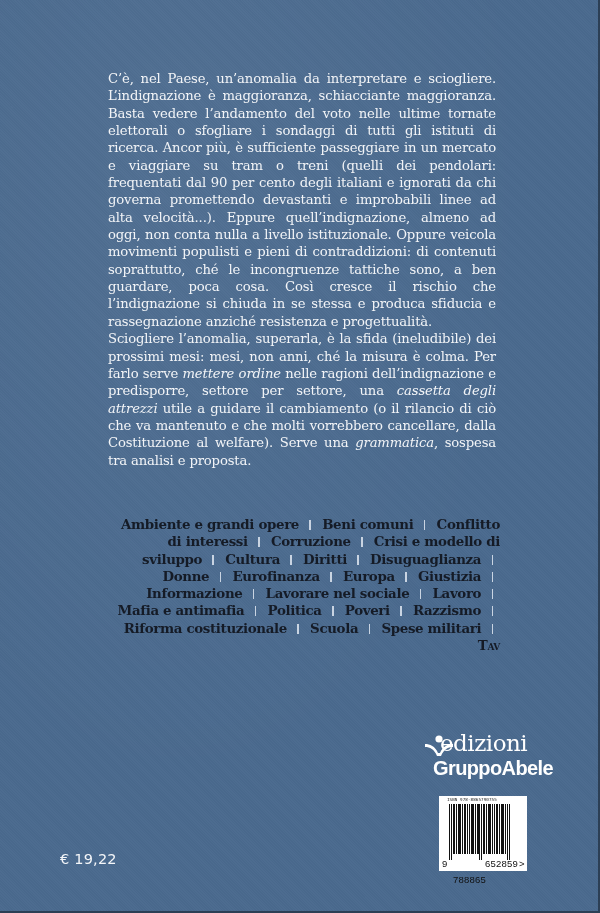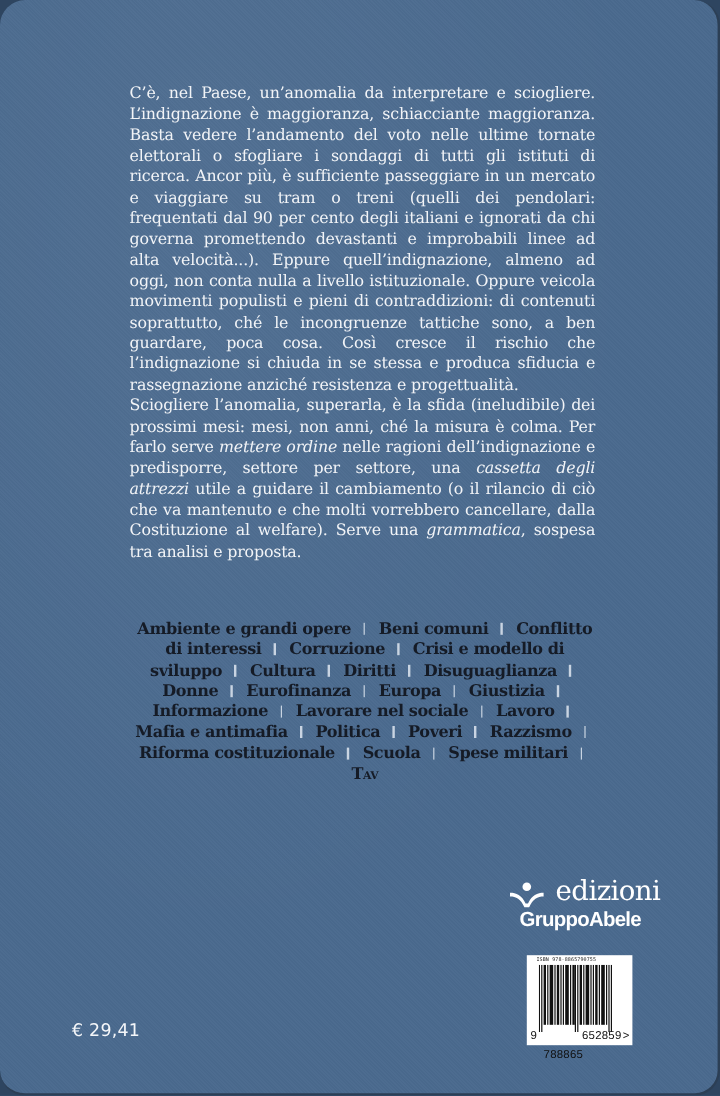--- a/index.html
+++ b/index.html
@@ -5,58 +5,57 @@
     * { margin: 0; padding: 0; box-sizing: border-box; }
     html, body { width: 600px; height: 913px; overflow: hidden; background: #2e4560; }
     .cover {
       position: absolute; left: 0; top: 0; width: 600px; height: 913px;
       background: #4a6a8e;
       background-image:
         radial-gradient(ellipse at 30% 20%, rgba(255,255,255,0.04), rgba(0,0,0,0) 60%),
         repeating-linear-gradient(45deg, rgba(255,255,255,0.015) 0 1px, rgba(0,0,0,0.015) 1px 2px);
       border-right: 2px solid #2c3f55;
       border-bottom: 2px solid #2c3f55;
-      border-radius: 21px;
     }
     .blurb {
       position: absolute; left: 108px; top: 70px; width: 388px;
       font-family: "DejaVu Serif", serif;
       font-size: 13.2px; line-height: 17.35px;
       color: #f2f4f7; text-align: justify;
       letter-spacing: -0.15px;
     }
     .blurb p { margin: 0; }
     .blurb em { font-style: italic; margin-top: 24px; }
     .tags {
       position: absolute; left: 108px; top: 516px; width: 392px;
       font-family: "DejaVu Serif", serif;
       font-weight: bold;
       font-size: 13.4px; line-height: 17.3px;
-      color: #151b26; text-align: center;
+      color: #151b26; text-align: right;
       letter-spacing: -0.35px;
     }
     .tag { display: inline; }
     .sep {
       display: inline-block; width: 1.5px; height: 10px;
       background: #c9d4e2; margin: 0 7px 0 6px; vertical-align: -1px;
     }
     .smallcaps { font-variant: small-caps; }
     .publisher {
       position: absolute; left: 424px; top: 732px; width: 150px; height: 52px;
       color: #ffffff;
     }
     .pub-icon { position: absolute; left: 0; top: 3px; width: 30px; height: 22px; }
     .pub-edizioni {
-      position: absolute; left: 39px; top: -2px;
+      position: absolute; left: 16px; top: -2px;
       font-family: "DejaVu Serif", serif; font-size: 23px; letter-spacing: -0.5px;
     }
     .pub-gruppo {
       position: absolute; left: 9px; top: 25px;
       font-family: "Liberation Sans", sans-serif; font-weight: bold;
-      font-size: 17px; letter-spacing: -0.6px;
+      font-size: 20px; letter-spacing: -0.6px;
     }
     .barcode {
       position: absolute; left: 439px; top: 796px; width: 88px; height: 75px;
       background: #ffffff;
     }
     .isbn-text {
       position: absolute; left: 8px; top: 1px; width: 80px;
       font-family: "DejaVu Sans Mono", monospace; font-size: 4.2px; color: #222;
       white-space: nowrap; letter-spacing: 0.1px;
     }
@@ -129,14 +128,14 @@
       </g>
     </svg>
     <div class="ean-digits">
       <span class="ean-first">9</span>
       <span class="ean-left">788865</span>
       <span class="ean-right">652859</span>
       <span class="ean-arrow">&gt;</span>
     </div>
   </div>
 
-  <div class="price">€ 29,41</div>
+  <div class="price">€ 19,22</div>
 </div>
 
 </body></html>

